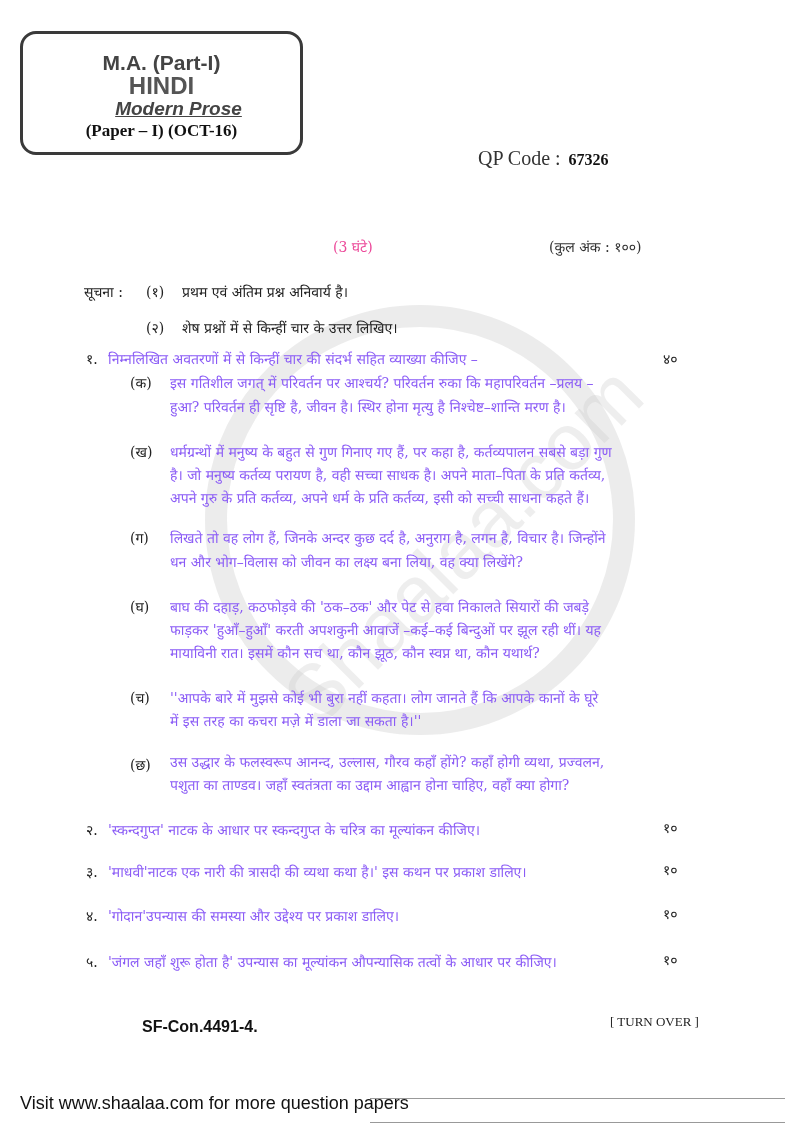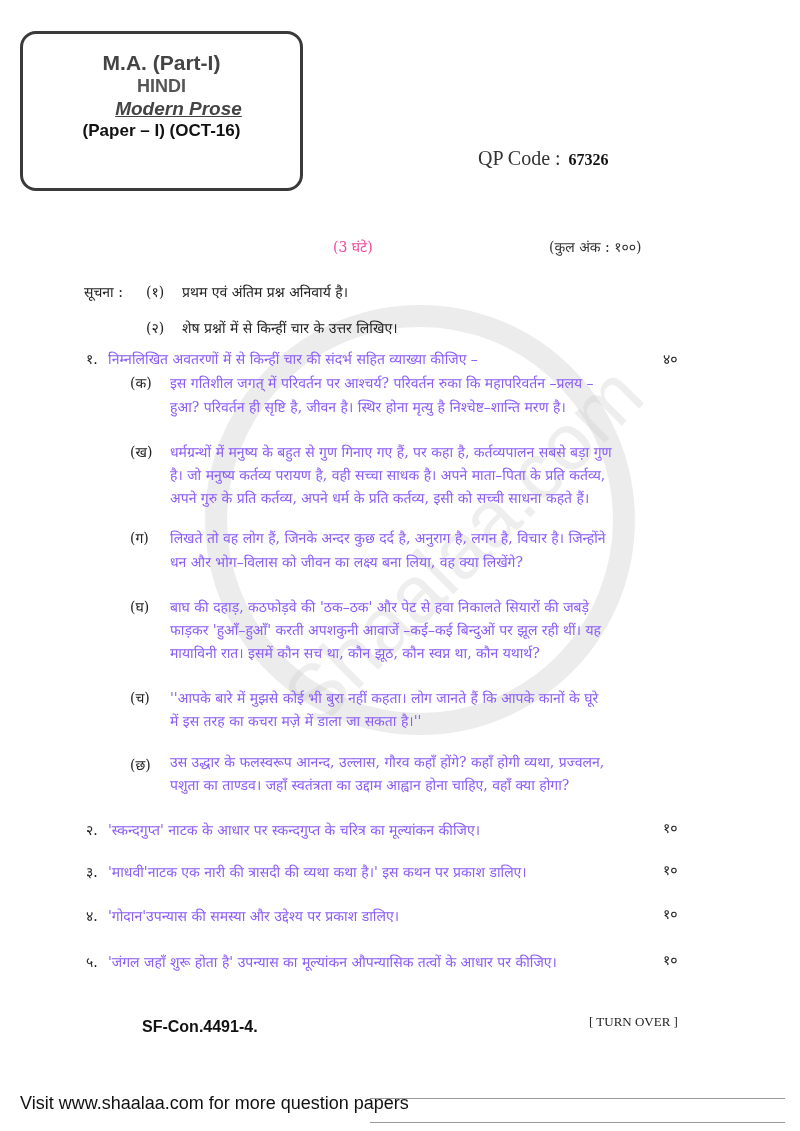--- a/index.html
+++ b/index.html
@@ -2,41 +2,41 @@
 <html><head>
   <meta charset="utf-8">
   <style>
     html, body { margin:0; padding:0; }
     body {
       width:800px; height:1131px; position:relative; overflow:hidden;
       background:#ffffff; color:#222;
       font-family:"DejaVu Serif", serif;
     }
     .title-box {
-      position:absolute; left:20px; top:31px; width:283px; height:160px;
+      position:absolute; left:20px; top:31px; width:283px; height:124px;
       border:3px solid #3a3a3a; border-radius:16px; box-sizing:border-box;
       text-align:center; font-family:"Liberation Sans", sans-serif; font-weight:bold;
     }
     .tb-1 { font-size:21px; color:#444; margin-top:17px; line-height:24px; }
-    .tb-2 { font-size:18px; color:#555; line-height:22px; }
+    .tb-2 { font-size:24px; color:#555; line-height:22px; }
     .tb-3 { font-size:19px; color:#444; font-style:italic; text-decoration:underline; line-height:23px;margin-left:34px; }
-    .tb-4 { font-size:17px; color:#111; line-height:22px; }
+    .tb-4 { font-size:17px; color:#111; line-height:22px;font-family:Liberation Serif, serif; }
     .qp-code { position:absolute; left:478px; top:147px; font-family:"Liberation Serif", serif; font-size:20px; color:#333; }
     .qp-code b { font-family:Liberation Serif, serif; font-size:16px; color:#111; margin-left:8px; }
     .duration { position:absolute; left:333px; top:237px; font-size:14px; color:#ec4899; }
     .total-marks { position:absolute; left:549px; top:237px; font-size:14px; color:#333; }
     .notice-label { position:absolute; left:84px; top:282px; font-size:14px; }
     .notice-item { position:absolute; left:146px; font-size:14px; }
     .notice-item .num { display:inline-block; width:36px; }
     .line { position:absolute; font-size:14px; white-space:nowrap; color:#8b5cf6; }
     .qnum { position:absolute; font-size:14px; }
     .sub-label { position:absolute; left:130px; font-size:14px; }
     .marks { position:absolute; left:663px; font-size:14px; }
     .footer-code { position:absolute; left:142px; top:1018px; font-family:"Liberation Sans", sans-serif; font-weight:bold; font-size:16px; color:#111; }
-    .turn-over { position:absolute; left:589px; top:1014px; font-family:"Liberation Serif", serif; font-size:13px; color:#222; }
+    .turn-over { position:absolute; left:610px; top:1014px; font-family:"Liberation Serif", serif; font-size:13px; color:#222; }
     .visit { position:absolute; left:20px; top:1093px; font-family:"Liberation Sans", sans-serif; font-size:18px; color:#111; }
     .rule { position:absolute; height:1px; background:#999; }
     .watermark {
       position:absolute; left:205px; top:305px; width:430px; height:430px;
       border:22px solid rgba(200,200,200,0.35); border-radius:50%; box-sizing:border-box;
     }
     .watermark-text {
       position:absolute; left:230px; top:500px; transform:rotate(-45deg);
       font-family:"Liberation Sans", sans-serif; font-size:80px; color:rgba(200,200,200,0.3); white-space:nowrap;
     }

